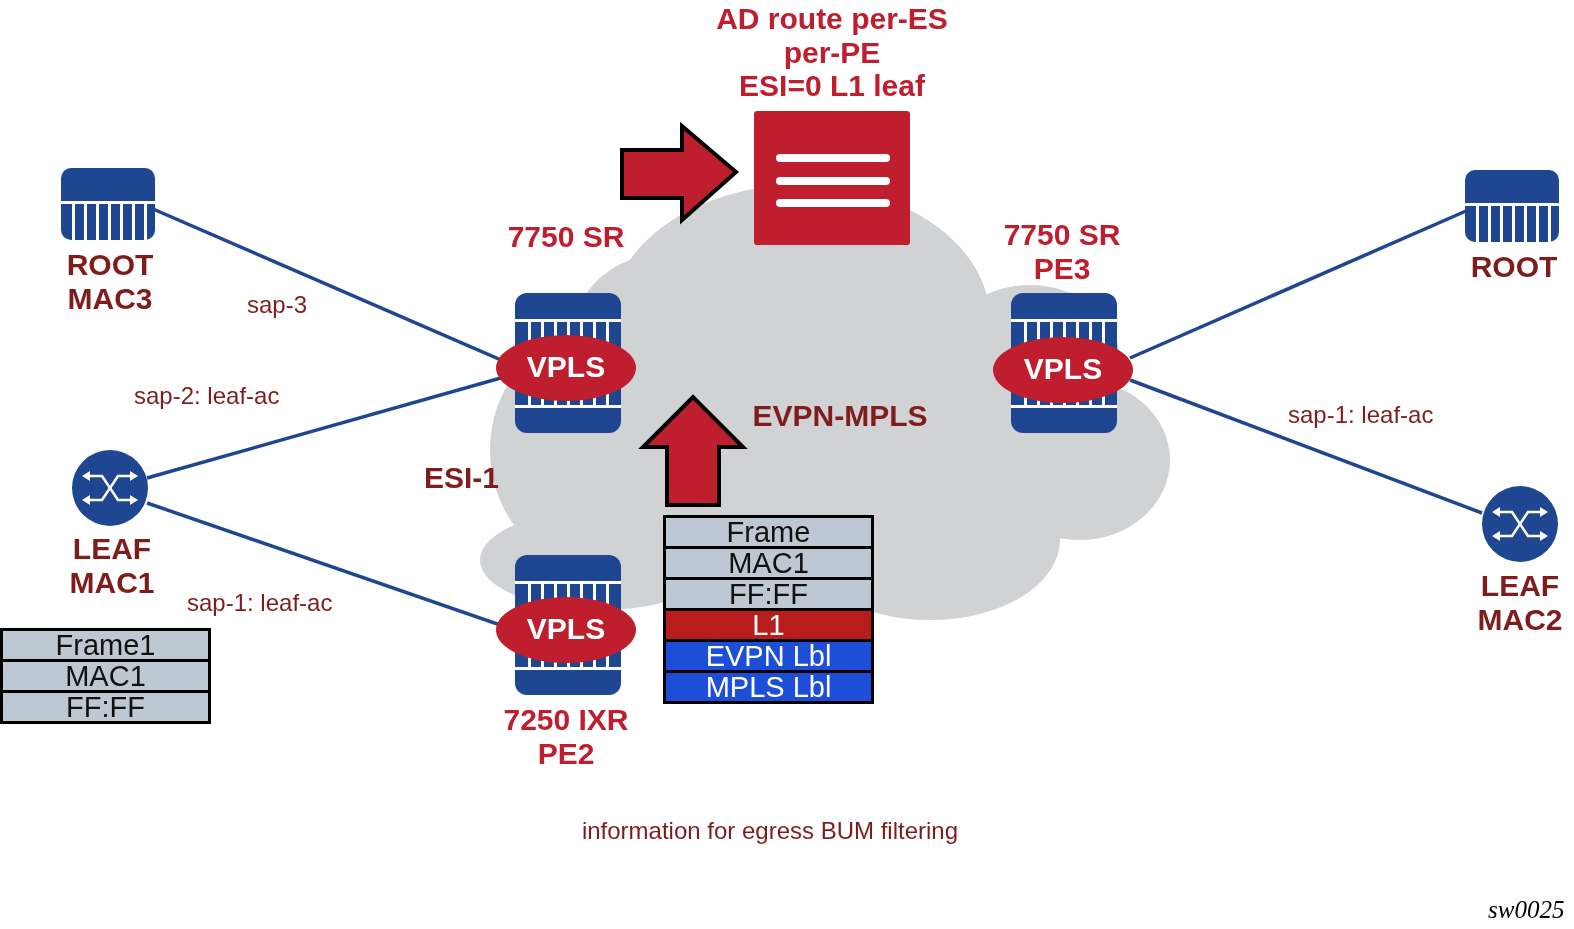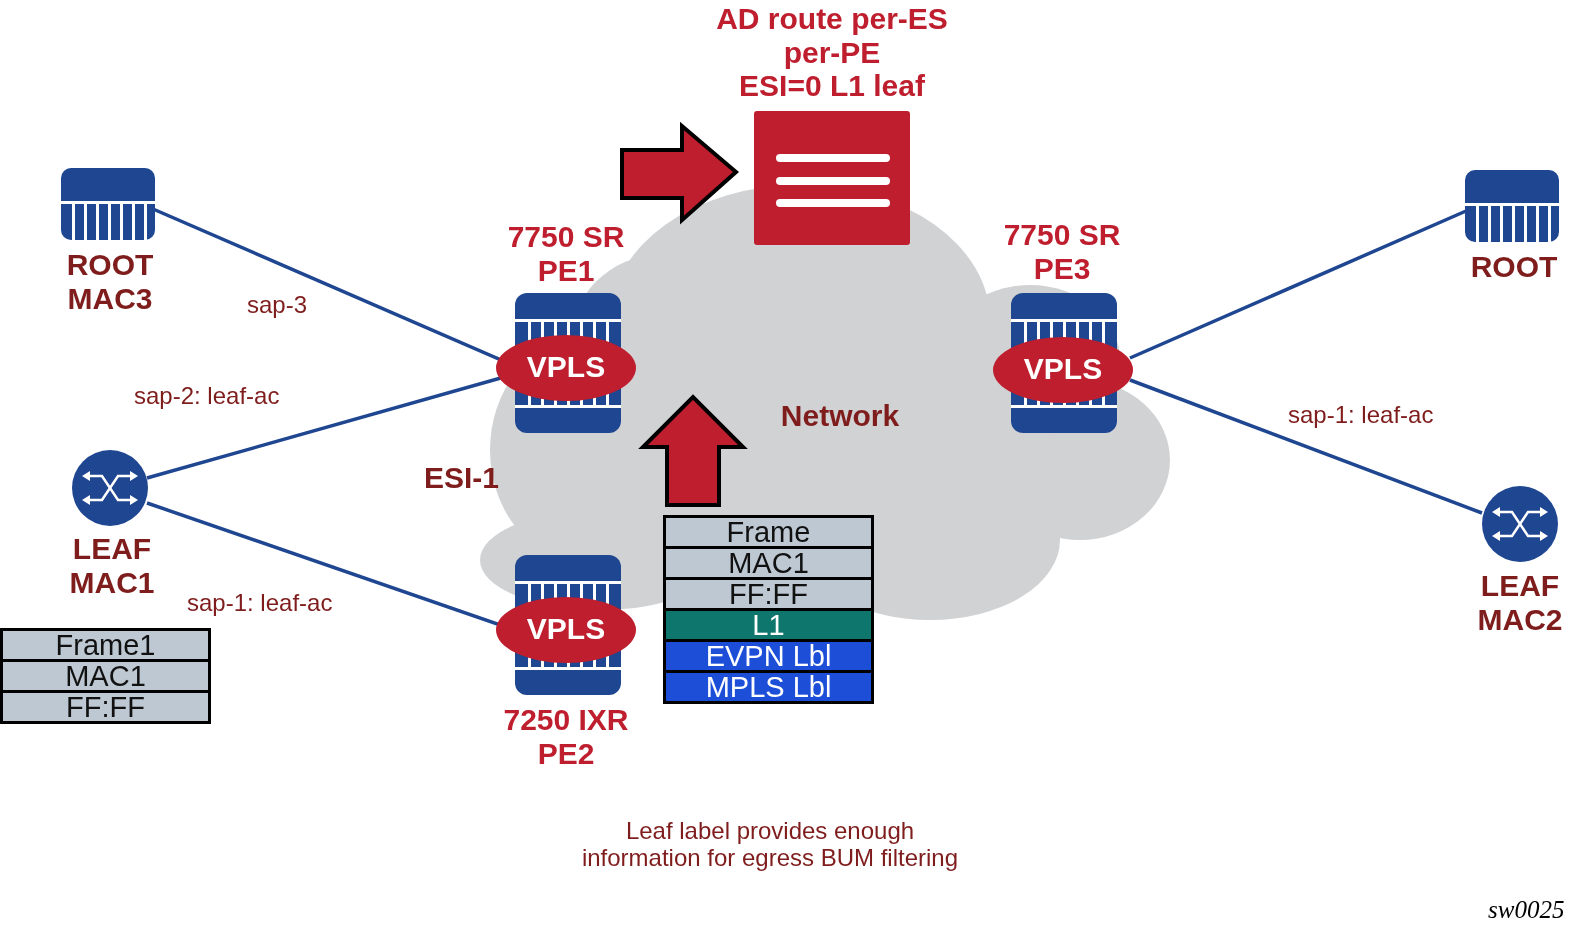--- a/index.html
+++ b/index.html
@@ -10,21 +10,21 @@
   .bold { font-weight:bold; }
   .red { color:#be1e2d; }
   .black { color:#7f1d1d; }
   .t30 { font-size:30px; }
   .t28 { font-size:24px; }
   .stack { position:absolute; border:3px solid #000; background:#000;
            display:flex; flex-direction:column; gap:3px; }
   .cell { height:28px; display:flex; align-items:center; justify-content:center;
           font-size:29px; font-family:"Liberation Sans", sans-serif; }
   .c-light { background:#bdc8d3; color:#111; }
-  .c-black { background:#0f766e; color:#fff; }
+  .c-black { background:#b91c1c; color:#fff; }
   .c-dark { background:#1d4ed8; color:#fff; }
   .foot { position:absolute; font-family:"Liberation Serif", serif; font-style:italic;
           font-size:25px; color:#000; }
 </style>
 </head>
 <body>
 
 <div id="stage">
 
   <svg width="1574" height="929" style="position:absolute;left:0;top:0">
@@ -116,21 +116,20 @@
   </svg>
 
   <div class="lbl bold red t30" style="left:632px; top:2px; width:400px;">
     <div>AD route per-ES</div>
     <div>per-PE</div>
     <div>ESI=0 L1 leaf</div>
   </div>
 
   <div class="lbl bold red t30" style="left:466px; top:220px; width:200px;">
     <div>7750 SR</div>
-    <div>PE1</div>
   </div>
   <div class="lbl bold t30" style="left:496px; top:350px; width:140px; color:#fff;">VPLS</div>
 
   <div class="lbl bold red t30" style="left:962px; top:218px; width:200px;">
     <div>7750 SR</div>
     <div>PE3</div>
   </div>
   <div class="lbl bold t30" style="left:993px; top:352px; width:140px; color:#fff;">VPLS</div>
 
   <div class="lbl bold t30" style="left:496px; top:612px; width:140px; color:#fff;">VPLS</div>
@@ -154,38 +153,37 @@
     <div>LEAF</div>
     <div>MAC2</div>
   </div>
 
   <div class="lbl black t28" style="left:247px; top:292px;">sap-3</div>
   <div class="lbl black t28" style="left:134px; top:383px;">sap-2: leaf-ac</div>
   <div class="lbl black t28" style="left:187px; top:590px;">sap-1: leaf-ac</div>
   <div class="lbl black t28" style="left:1288px; top:402px;">sap-1: leaf-ac</div>
 
   <div class="lbl bold black t30" style="left:730px; top:399px; width:220px;">
-    <div>Network</div>
+    <div>EVPN-MPLS</div>
   </div>
   <div class="lbl bold black t30" style="left:424px; top:461px;">ESI-1</div>
 
   <div class="stack" style="left:0px; top:628px; width:205px;">
     <div class="cell c-light">Frame1</div>
     <div class="cell c-light">MAC1</div>
     <div class="cell c-light">FF:FF</div>
   </div>
 
   <div class="stack" style="left:663px; top:515px; width:205px;">
     <div class="cell c-light">Frame</div>
     <div class="cell c-light">MAC1</div>
     <div class="cell c-light">FF:FF</div>
     <div class="cell c-black">L1</div>
     <div class="cell c-dark">EVPN Lbl</div>
     <div class="cell c-dark">MPLS Lbl</div>
   </div>
 
   <div class="lbl black t28" style="left:470px; top:818px; width:600px;">
-    <div>Leaf label provides enough</div>
     <div>information for egress BUM filtering</div>
   </div>
 
   <div class="foot" style="left:1488px; top:896px;">sw0025</div>
 </div>
 
 </body></html>

